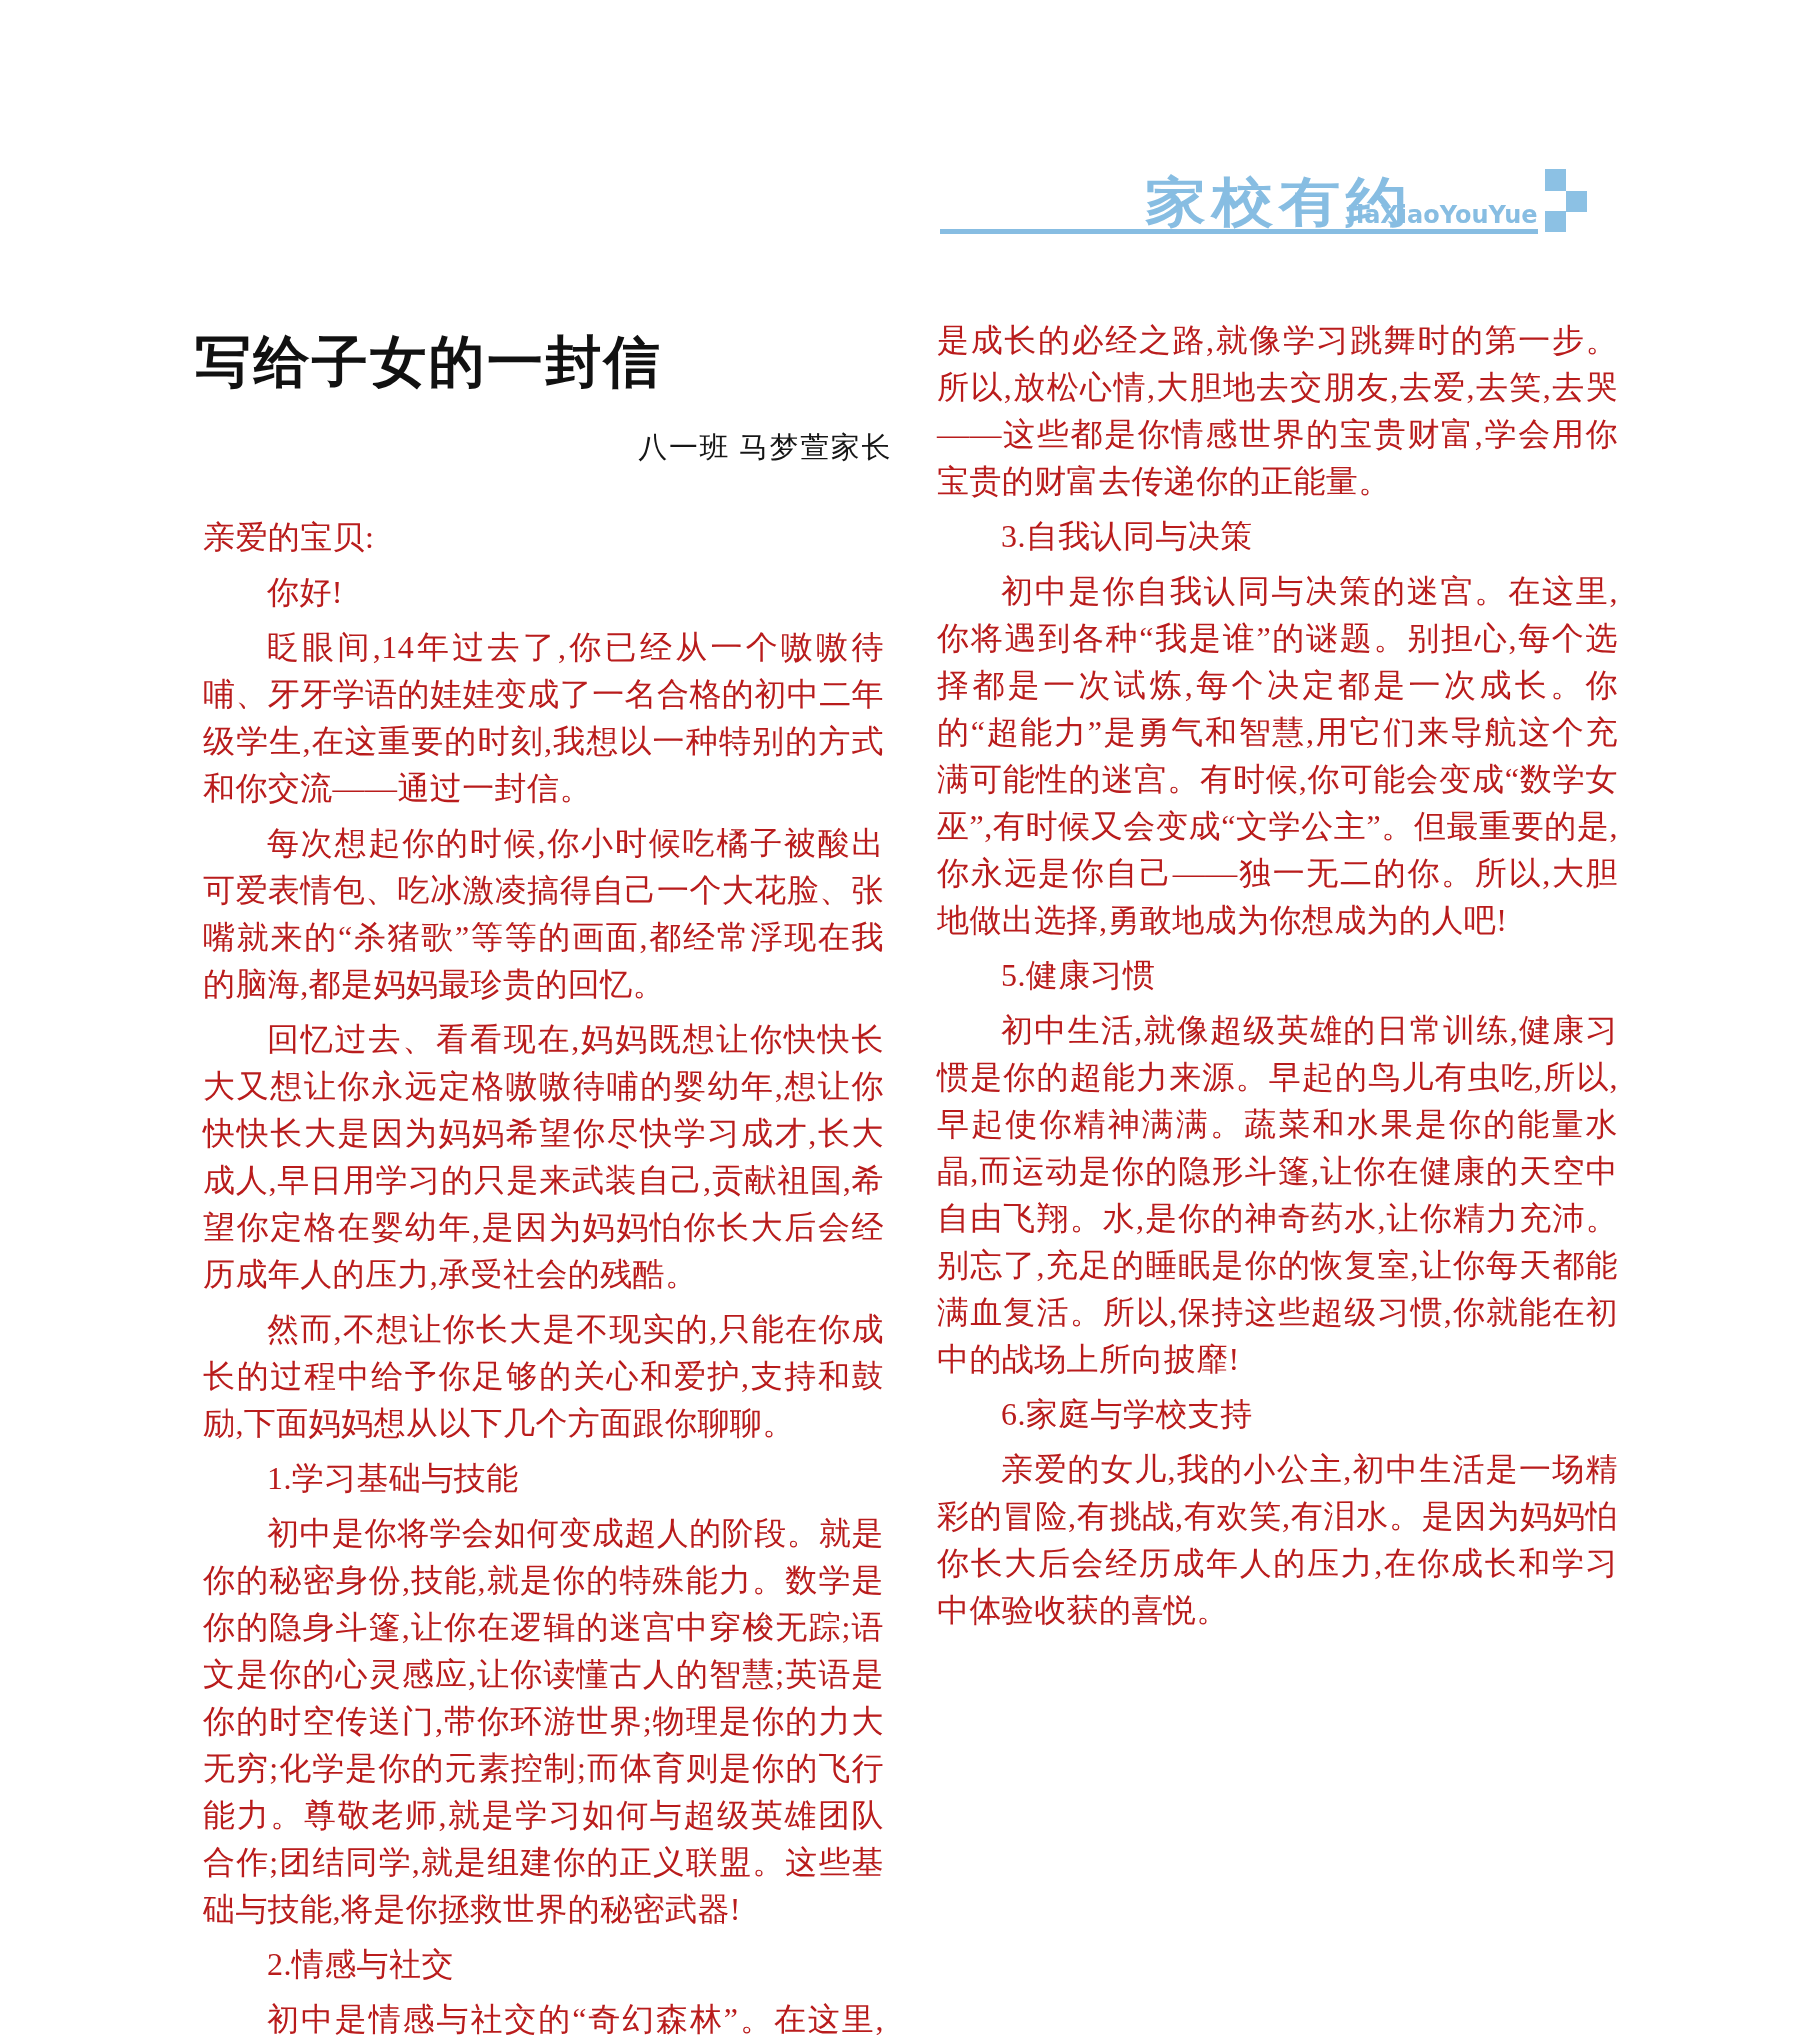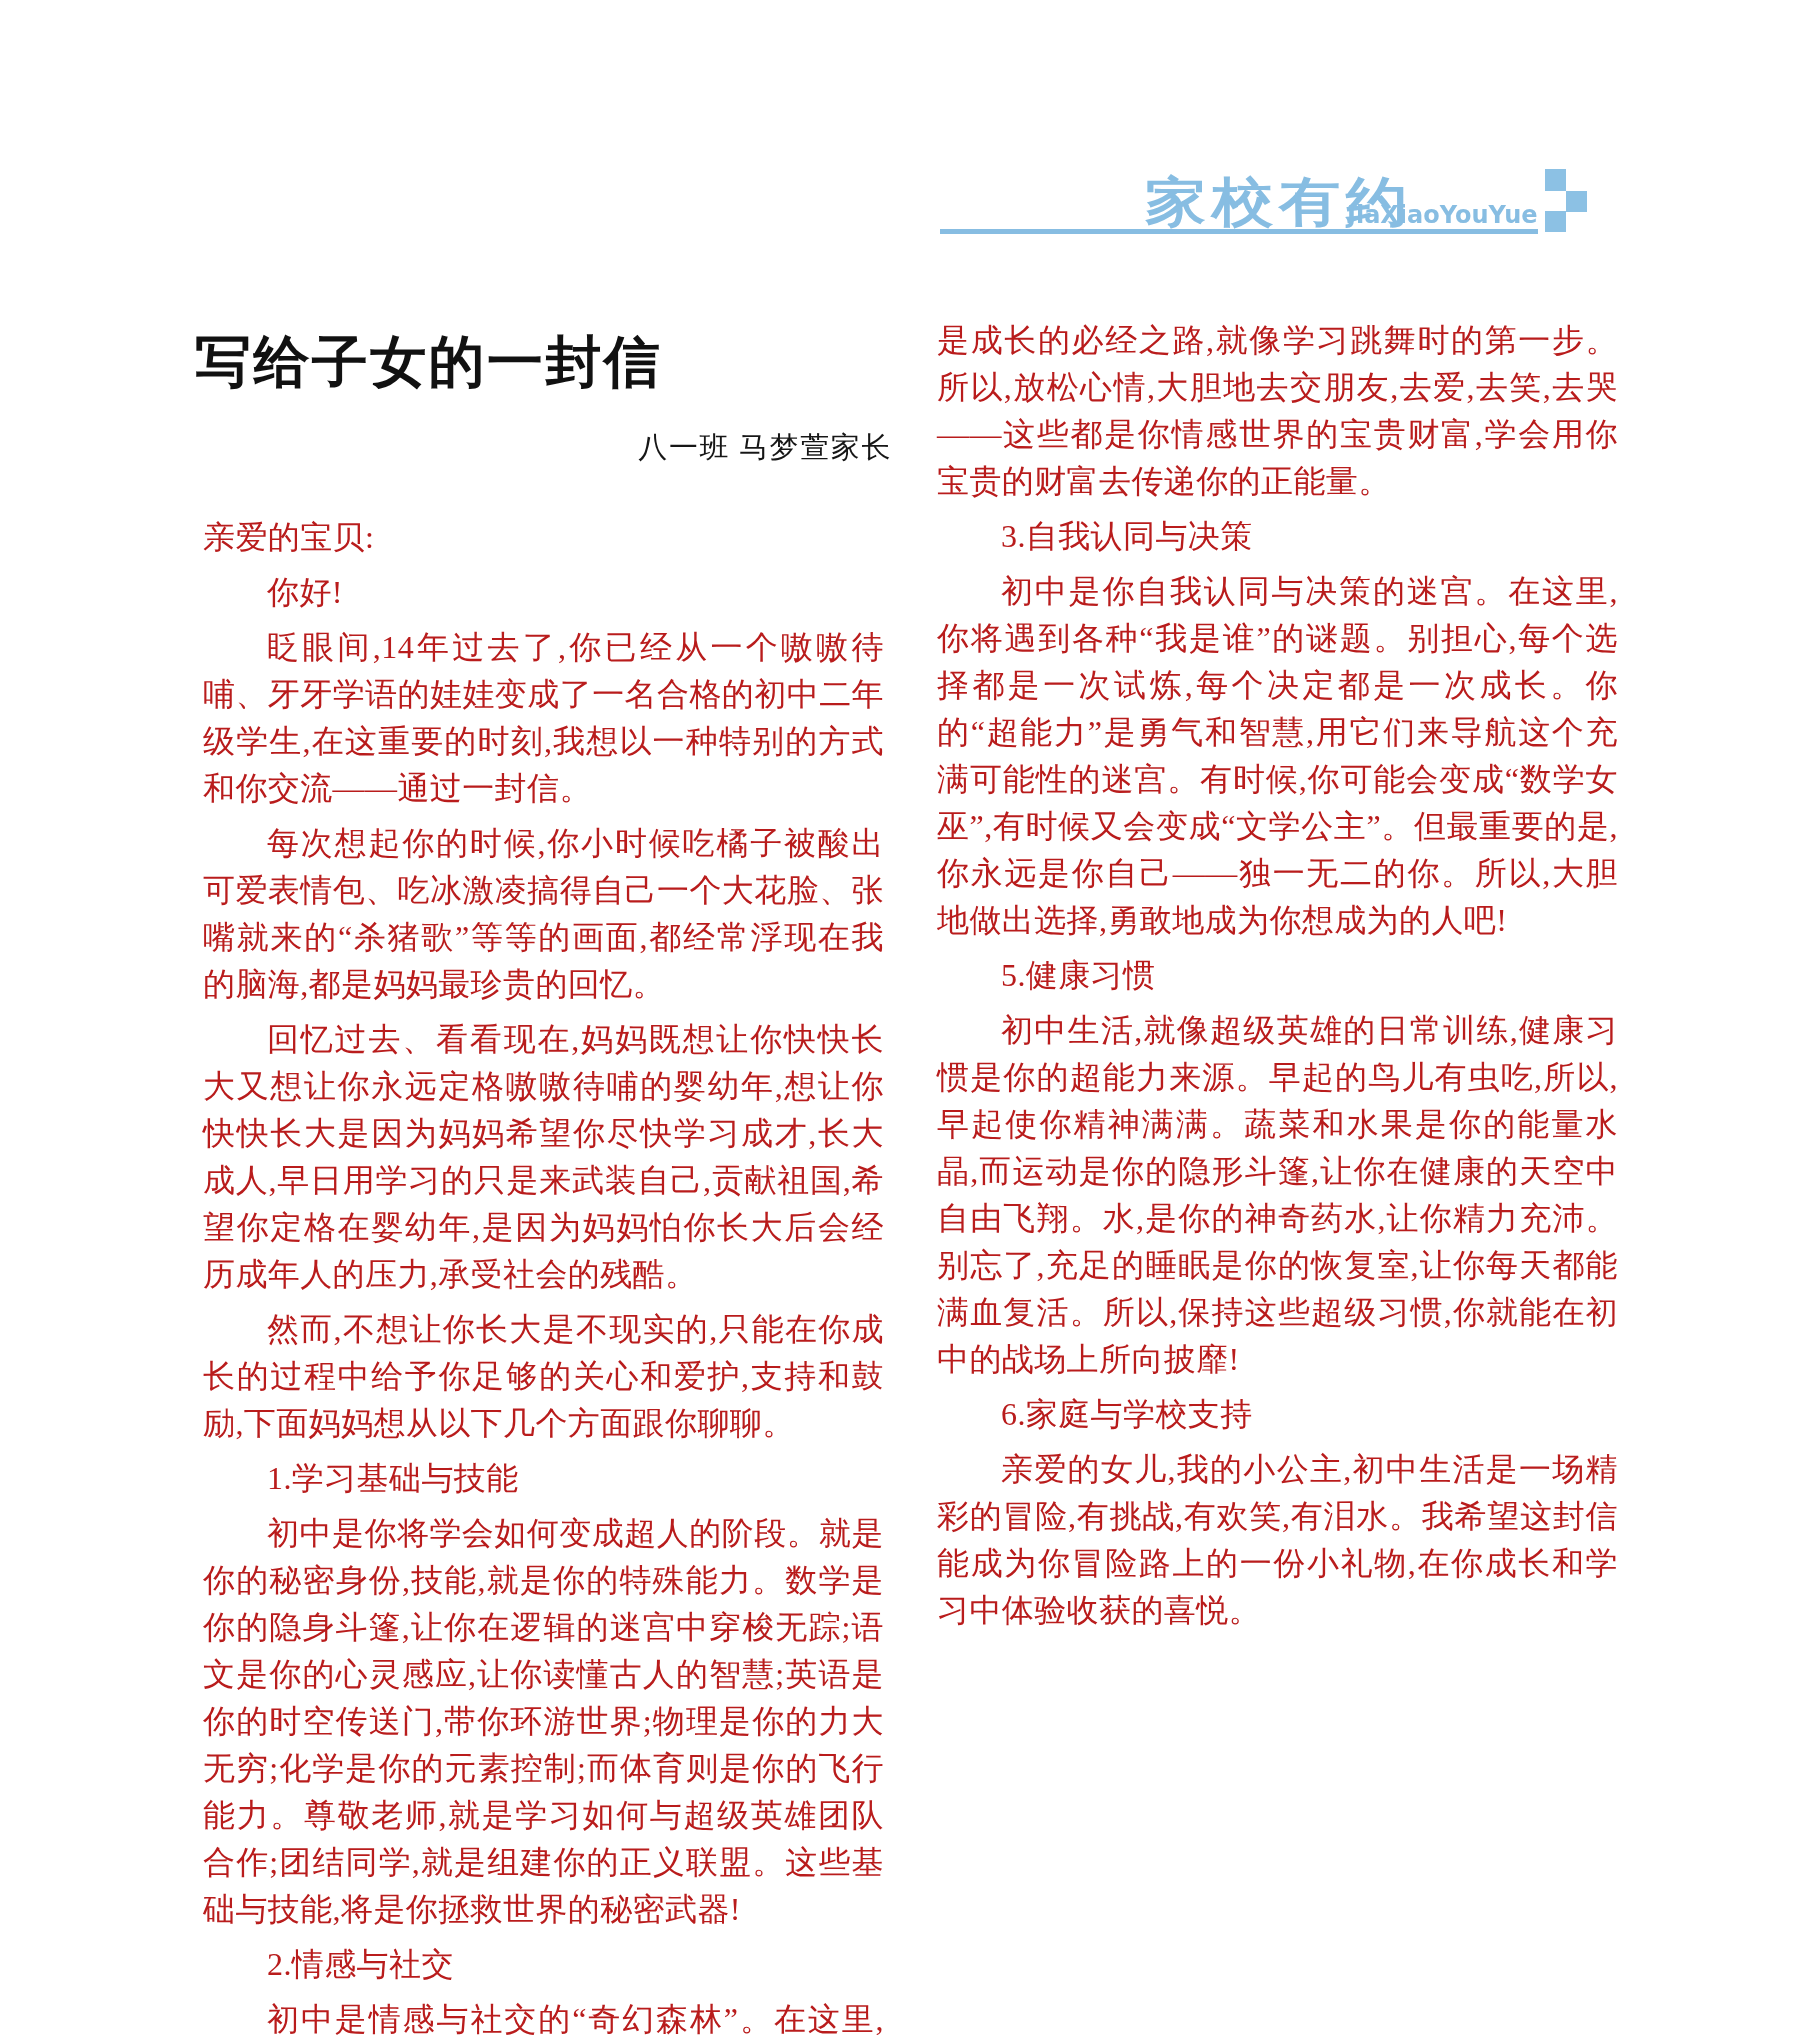--- a/index.html
+++ b/index.html
@@ -133,20 +133,20 @@
     </section>
 
     <section class="col col-right">
       <div class="paras" id="right-paras">
           <p class="para">是成长的必经之路,就像学习跳舞时的第一步。所以,放松心情,大胆地去交朋友,去爱,去笑,去哭——这些都是你情感世界的宝贵财富,学会用你宝贵的财富去传递你的正能量。</p>
           <p class="para indent">3.自我认同与决策</p>
           <p class="para indent">初中是你自我认同与决策的迷宫。在这里,你将遇到各种“我是谁”的谜题。别担心,每个选择都是一次试炼,每个决定都是一次成长。你的“超能力”是勇气和智慧,用它们来导航这个充满可能性的迷宫。有时候,你可能会变成“数学女巫”,有时候又会变成“文学公主”。但最重要的是,你永远是你自己——独一无二的你。所以,大胆地做出选择,勇敢地成为你想成为的人吧!</p>
           <p class="para indent">5.健康习惯</p>
           <p class="para indent">初中生活,就像超级英雄的日常训练,健康习惯是你的超能力来源。早起的鸟儿有虫吃,所以,早起使你精神满满。蔬菜和水果是你的能量水晶,而运动是你的隐形斗篷,让你在健康的天空中自由飞翔。水,是你的神奇药水,让你精力充沛。别忘了,充足的睡眠是你的恢复室,让你每天都能满血复活。所以,保持这些超级习惯,你就能在初中的战场上所向披靡!</p>
           <p class="para indent">6.家庭与学校支持</p>
-          <p class="para indent">亲爱的女儿,我的小公主,初中生活是一场精彩的冒险,有挑战,有欢笑,有泪水。我希望这封信能成为你冒险路上的一份小礼物,在你成长和学习中体验收获的喜悦。</p>
+          <p class="para indent">亲爱的女儿,我的小公主,初中生活是一场精彩的冒险,有挑战,有欢笑,有泪水。是因为妈妈怕你长大后会经历成年人的压力,在你成长和学习中体验收获的喜悦。</p>
         </div>
 
     </section>
   </main>
 
 </div>
 
 
 </body></html>

